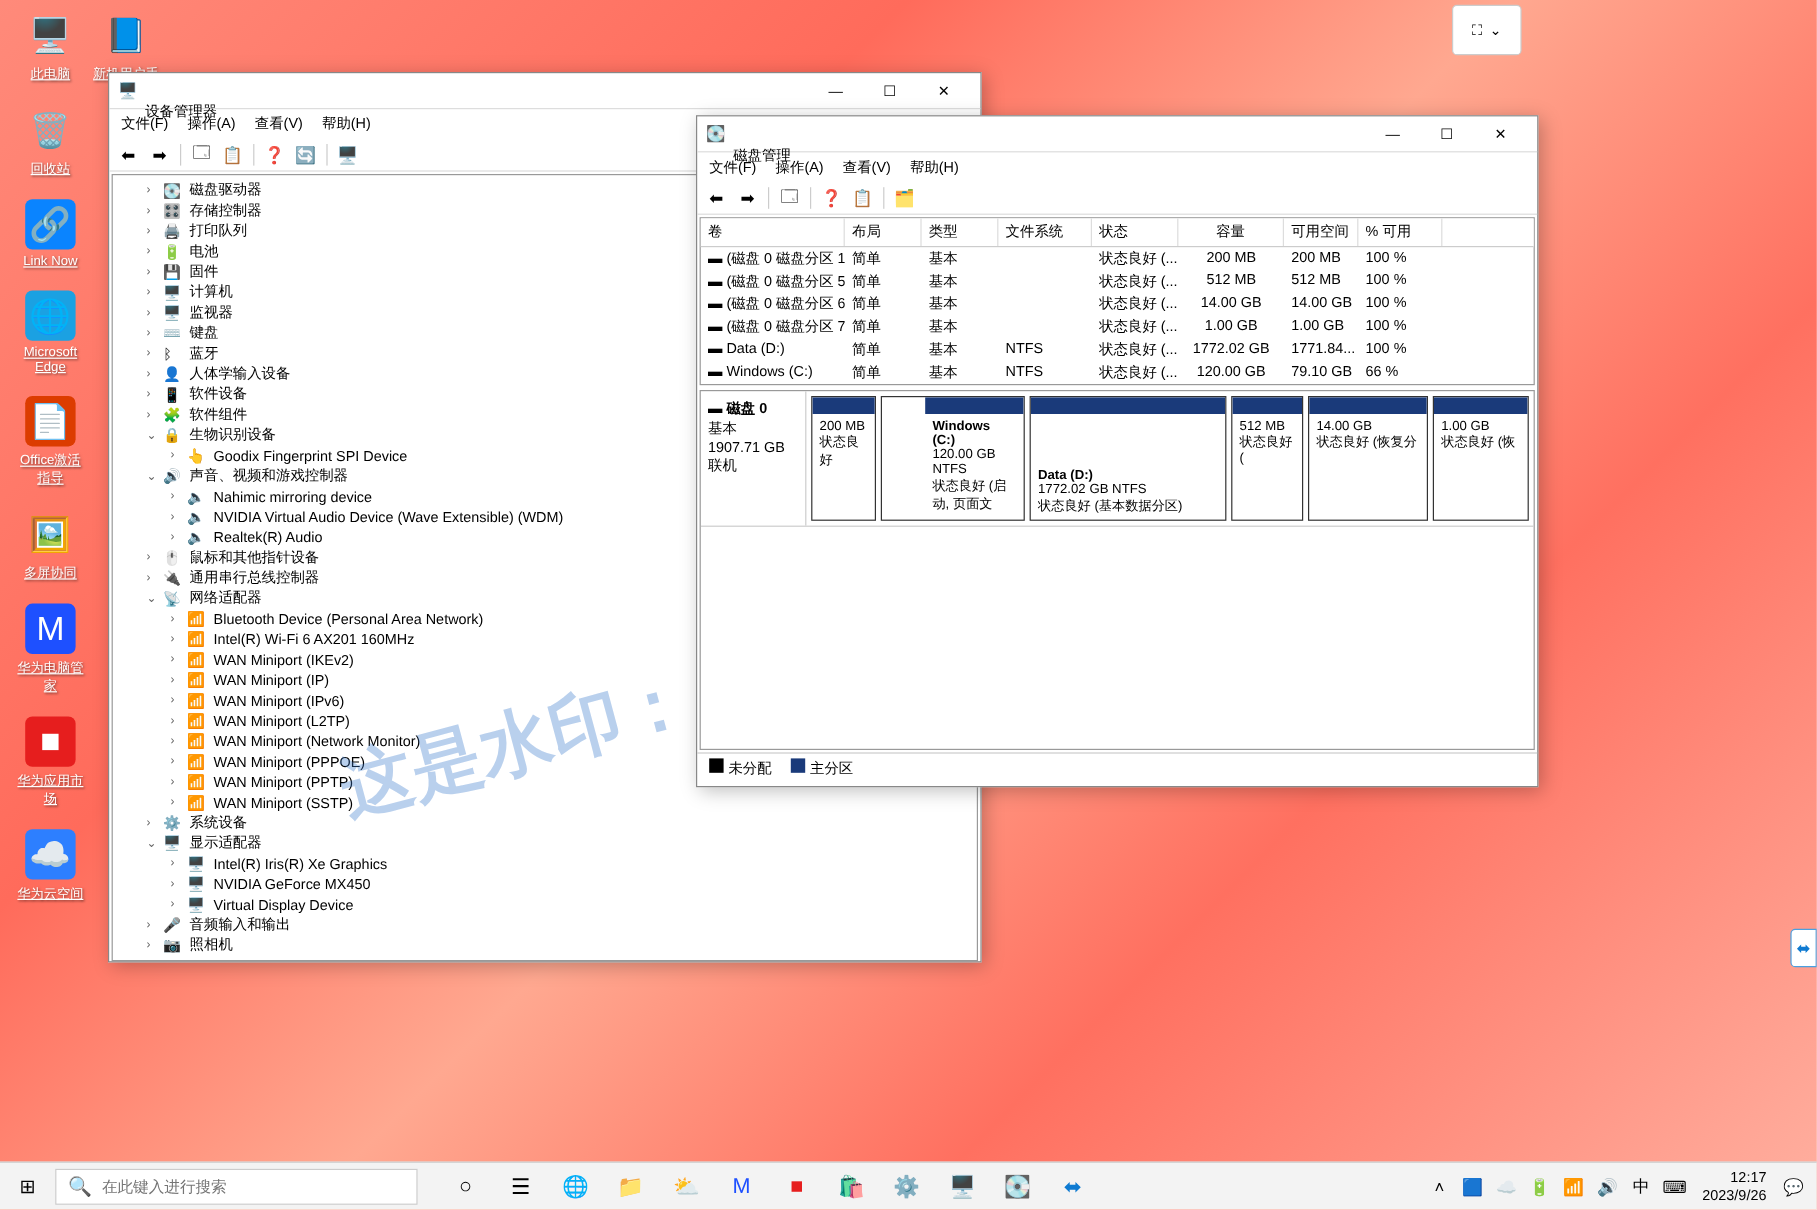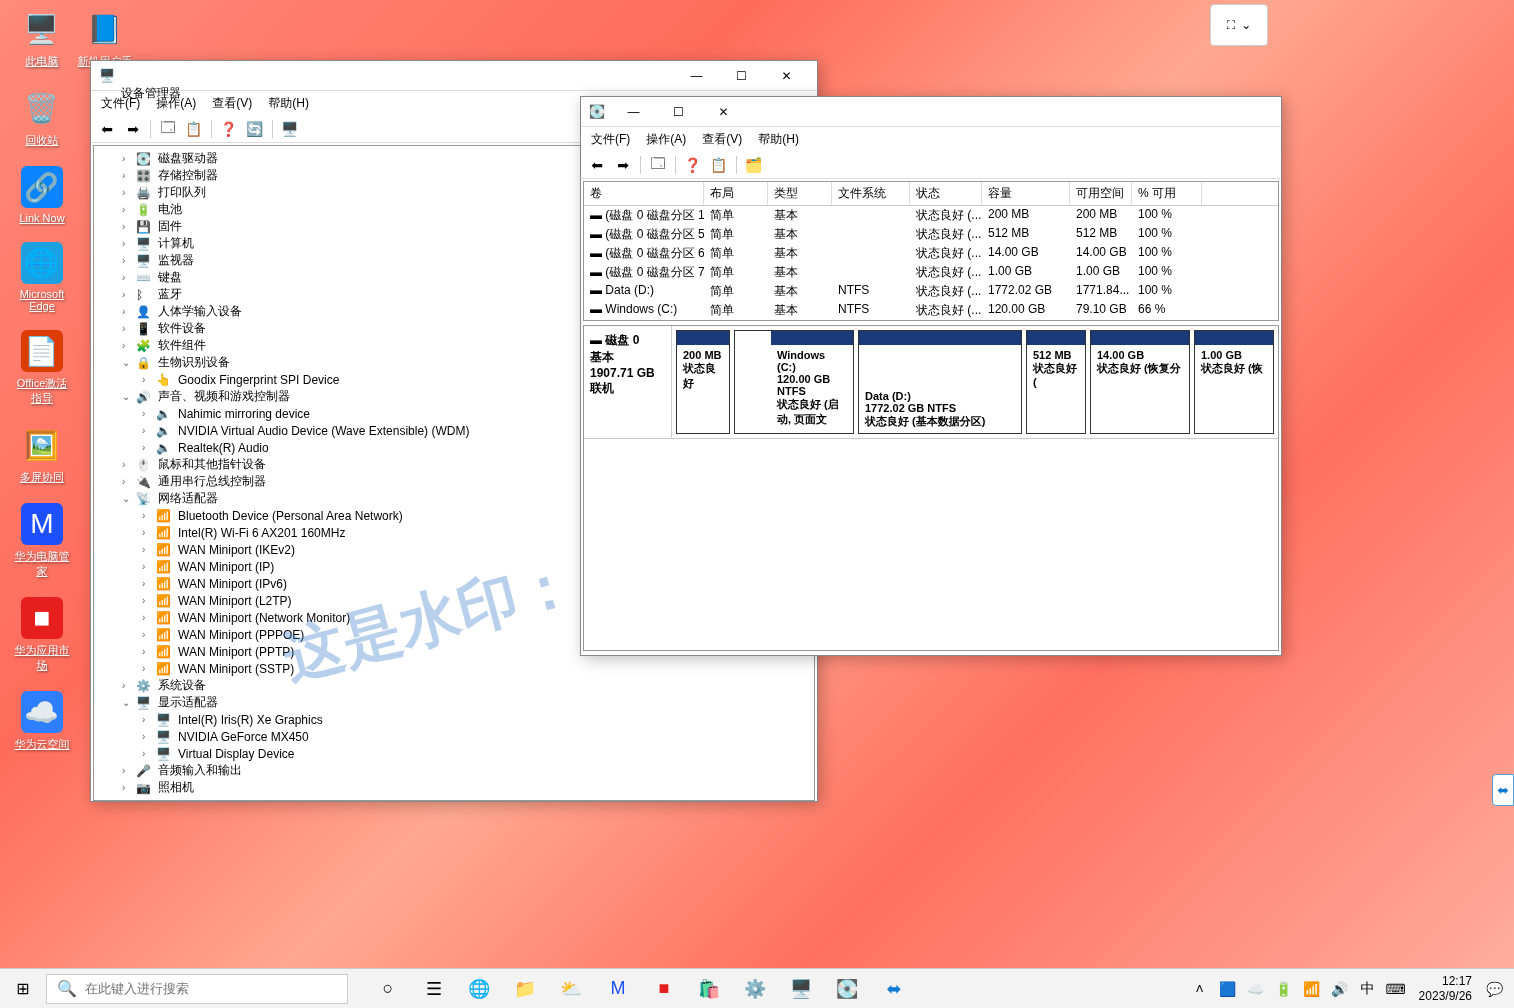--- a/index.html
+++ b/index.html
@@ -42,25 +42,25 @@
 .vol-table { border: 1px solid #999; margin: 2px; flex: 0 0 auto; }
 .vol-header { display: flex; background: #fff; border-bottom: 1px solid #ccc; font-size: 12px; }
 .vol-header .col { padding: 3px 6px; border-right: 1px solid #ddd; }
 .vol-row { display: flex; font-size: 12px; }
 .vol-row .col { padding: 1px 6px; white-space: nowrap; overflow: hidden; }
 .col-name { width: 120px; }
 .col-layout { width: 64px; }
 .col-type { width: 64px; }
 .col-fs { width: 78px; }
 .col-status { width: 72px; }
-.col-cap { width: 88px; }
+.col-cap { width: 88px; text-align: center; }
 .col-free { width: 62px; }
 .col-pct { width: 70px; }
 
-.disk-graph { border: 1px solid #999; margin: 2px; flex: 1; overflow: hidden; font-weight: bold; }
+.disk-graph { border: 1px solid #999; margin: 2px; flex: 1; overflow: hidden; }
 .disk-row { display: flex; min-height: 86px; border-bottom: 1px solid #ccc; }
 .disk-label { width: 100px; padding: 6px; font-size: 12px; border-right: 1px solid #ccc; }
 .disk-parts { flex: 1; display: flex; gap: 4px; padding: 4px; }
 .partition { border: 1px solid #333; flex-shrink: 0; display: flex; flex-direction: column; font-size: 11px; overflow: hidden; }
 .partition .part-bar { height: 14px; background: #1a3a7a; }
 .partition .part-body { padding: 4px 6px; flex: 1; }
 
 .legend { height: 26px; border-top: 1px solid #ccc; display: flex; align-items: center; gap: 16px; padding: 0 10px; font-size: 12px; }
 .legend .swatch { width: 12px; height: 12px; display: inline-block; margin-right: 4px; }
 
@@ -348,20 +348,21 @@
         <span class="caret">›</span>
         <span class="node-icon">📷</span>
         <span class="node-label">照相机</span>
       </div>
     </div>
 </div>
 
 <div class="window" id="diskmgr">
   <div class="titlebar">
     <span class="icon">💽</span>
+    <span class="title">磁盘管理</span>
     <div class="win-btns">
       <div class="win-btn">—</div>
       <div class="win-btn">☐</div>
       <div class="win-btn close">✕</div>
     </div>
   </div>
   <div class="menubar" id="diskmgr-menu">
       <span>文件(F)</span>
       <span>操作(A)</span>
       <span>查看(V)</span>
@@ -477,20 +478,24 @@
               <div class="part-bar"></div>
               <div class="part-body">14.00 GB<br>状态良好 (恢复分</div>
             </div>
             <div class="partition" style="width: 80px;">
               <div class="part-bar"></div>
               <div class="part-body">1.00 GB<br>状态良好 (恢</div>
             </div>
           </div>
         </div>
       </div>
+    <div class="legend">
+      <span><span class="swatch" style="background:#000"></span><span>未分配</span></span>
+      <span><span class="swatch" style="background:#1a3a7a"></span><span>主分区</span></span>
+    </div>
   </div>
 </div>
 
 <div class="top-widget">
   <span>⛶</span>
   <span>⌄</span>
 </div>
 <div class="side-widget">
   <span style="color:#0e7ad1;font-size:14px">⬌</span>
 </div>

